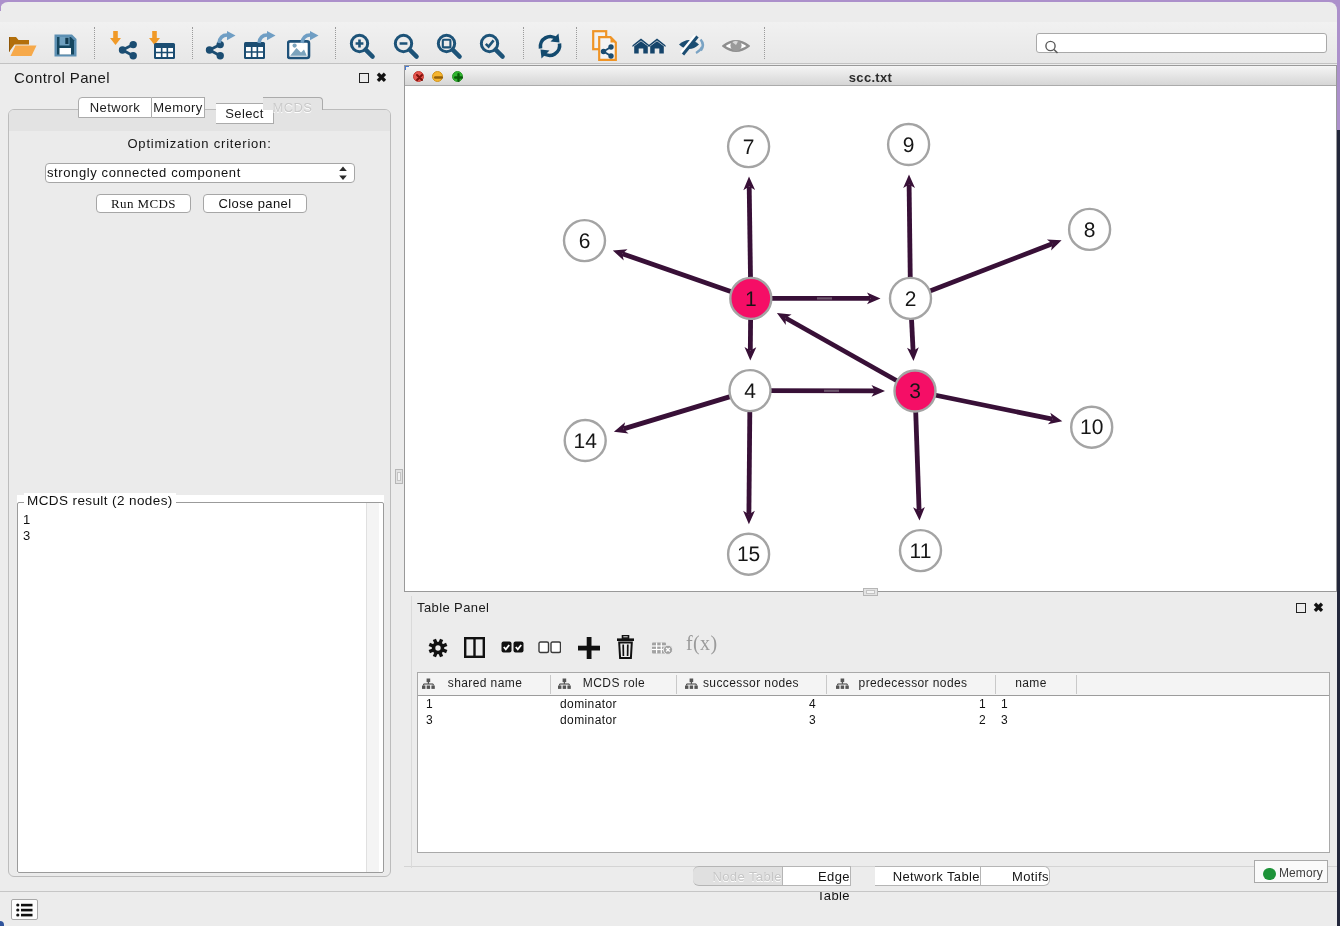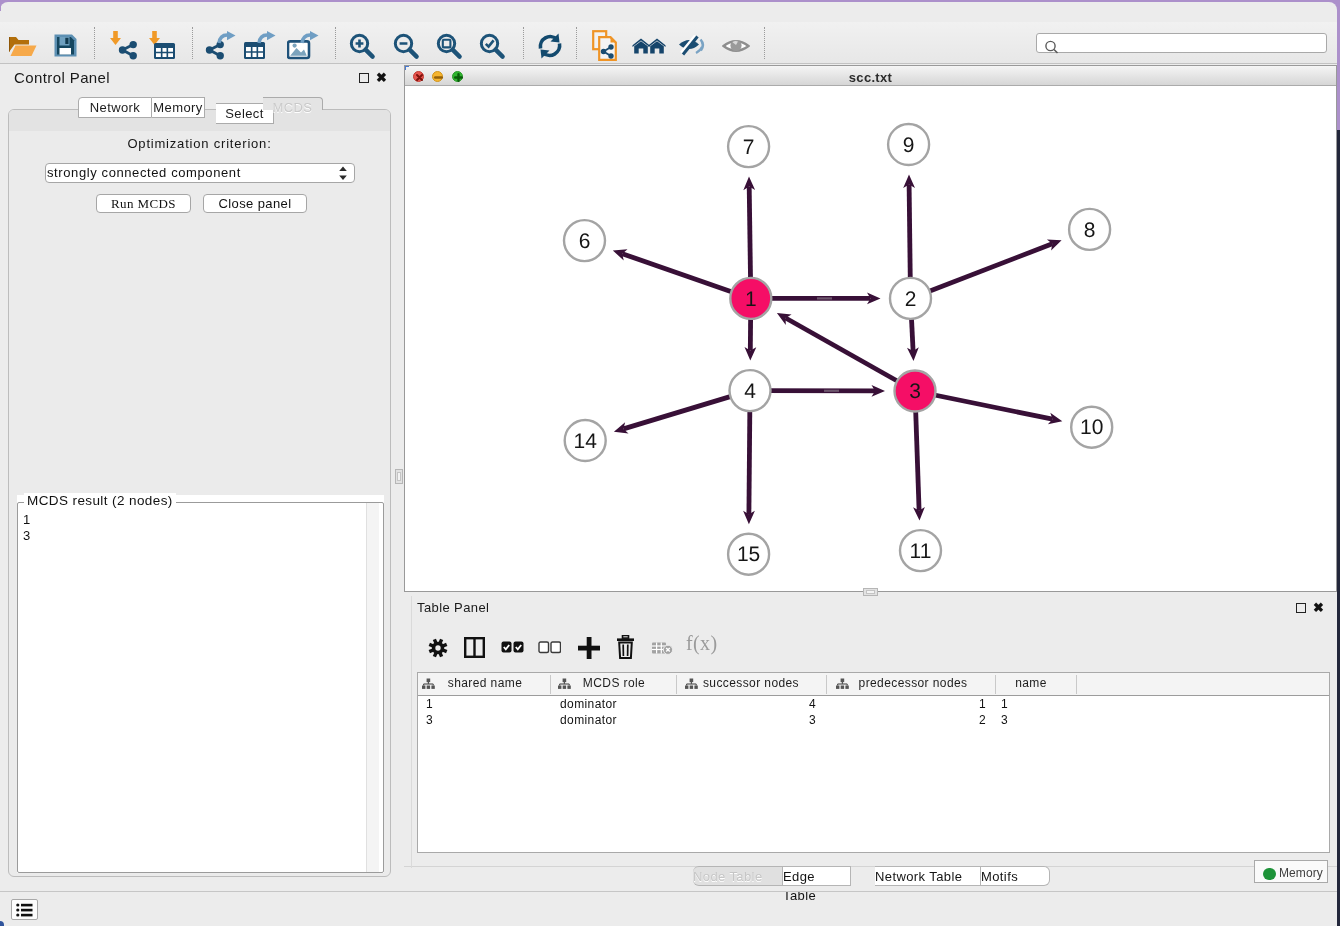--- a/index.html
+++ b/index.html
@@ -39,21 +39,21 @@
   #nettitle { left:0; top:0; width:931px; height:20px; background:linear-gradient(#f5f5f5,#d6d6d6); border-bottom:1px solid #ababab; }
   #netname { top:4px; left:0; width:931px; text-align:center; font-size:13px; font-weight:bold; color:#2c2c2c; letter-spacing:0.3px; }
   .mtl { width:11px; height:11px; border-radius:50%; top:5px; }
   
   #tp-title { left:417px; top:598px; font-size:13px; color:#1a1a1a; }
   #tablebox { left:417px; top:670px; width:913px; height:181px; background:#fff; border:1px solid #a9a9a9; }
   #thead { left:0; top:0; width:911px; height:23px; background:#f4f4f4; border-bottom:1px solid #9c9c9c; }
   .thtext { top:3px; font-size:12px; color:#1d1d1d; text-align:center; }
   .thsep { top:2px; width:0; height:19px; border-left:1px solid #c9c9c9; }
   .td { font-size:12px; color:#121212; }
-  .btab { top:864px; height:20px; background:#fff; border:1px solid #b5b5b5; border-left:none; font-size:13px; color:#141414; text-align:left; line-height:19px; }
+  .btab { top:864px; height:20px; background:#fff; border:1px solid #b5b5b5; border-left:none; font-size:13px; color:#141414; text-align:right; line-height:19px; }
   
   #statusline { left:0; top:889px; width:1337px; height:0; border-top:1px solid #c6c6c6; }
   #listbtn { left:11px; top:897px; width:27px; height:21px; background:#fdfdfd; border:1px solid #a9a9a9; border-radius:2px; }
   #membtn { left:1254px; top:858px; width:74px; height:23px; background:#fafafa; border:1px solid #a9a9a9; font-size:12px; color:#404040; }
 </style>
 </head>
 <body>
 <div class="abs" id="desk-top"></div>
 <div class="abs" style="left:0;top:0;width:1px;height:11px;background:#ac90cb;z-index:9;"></div>
 <div class="abs" id="app">

